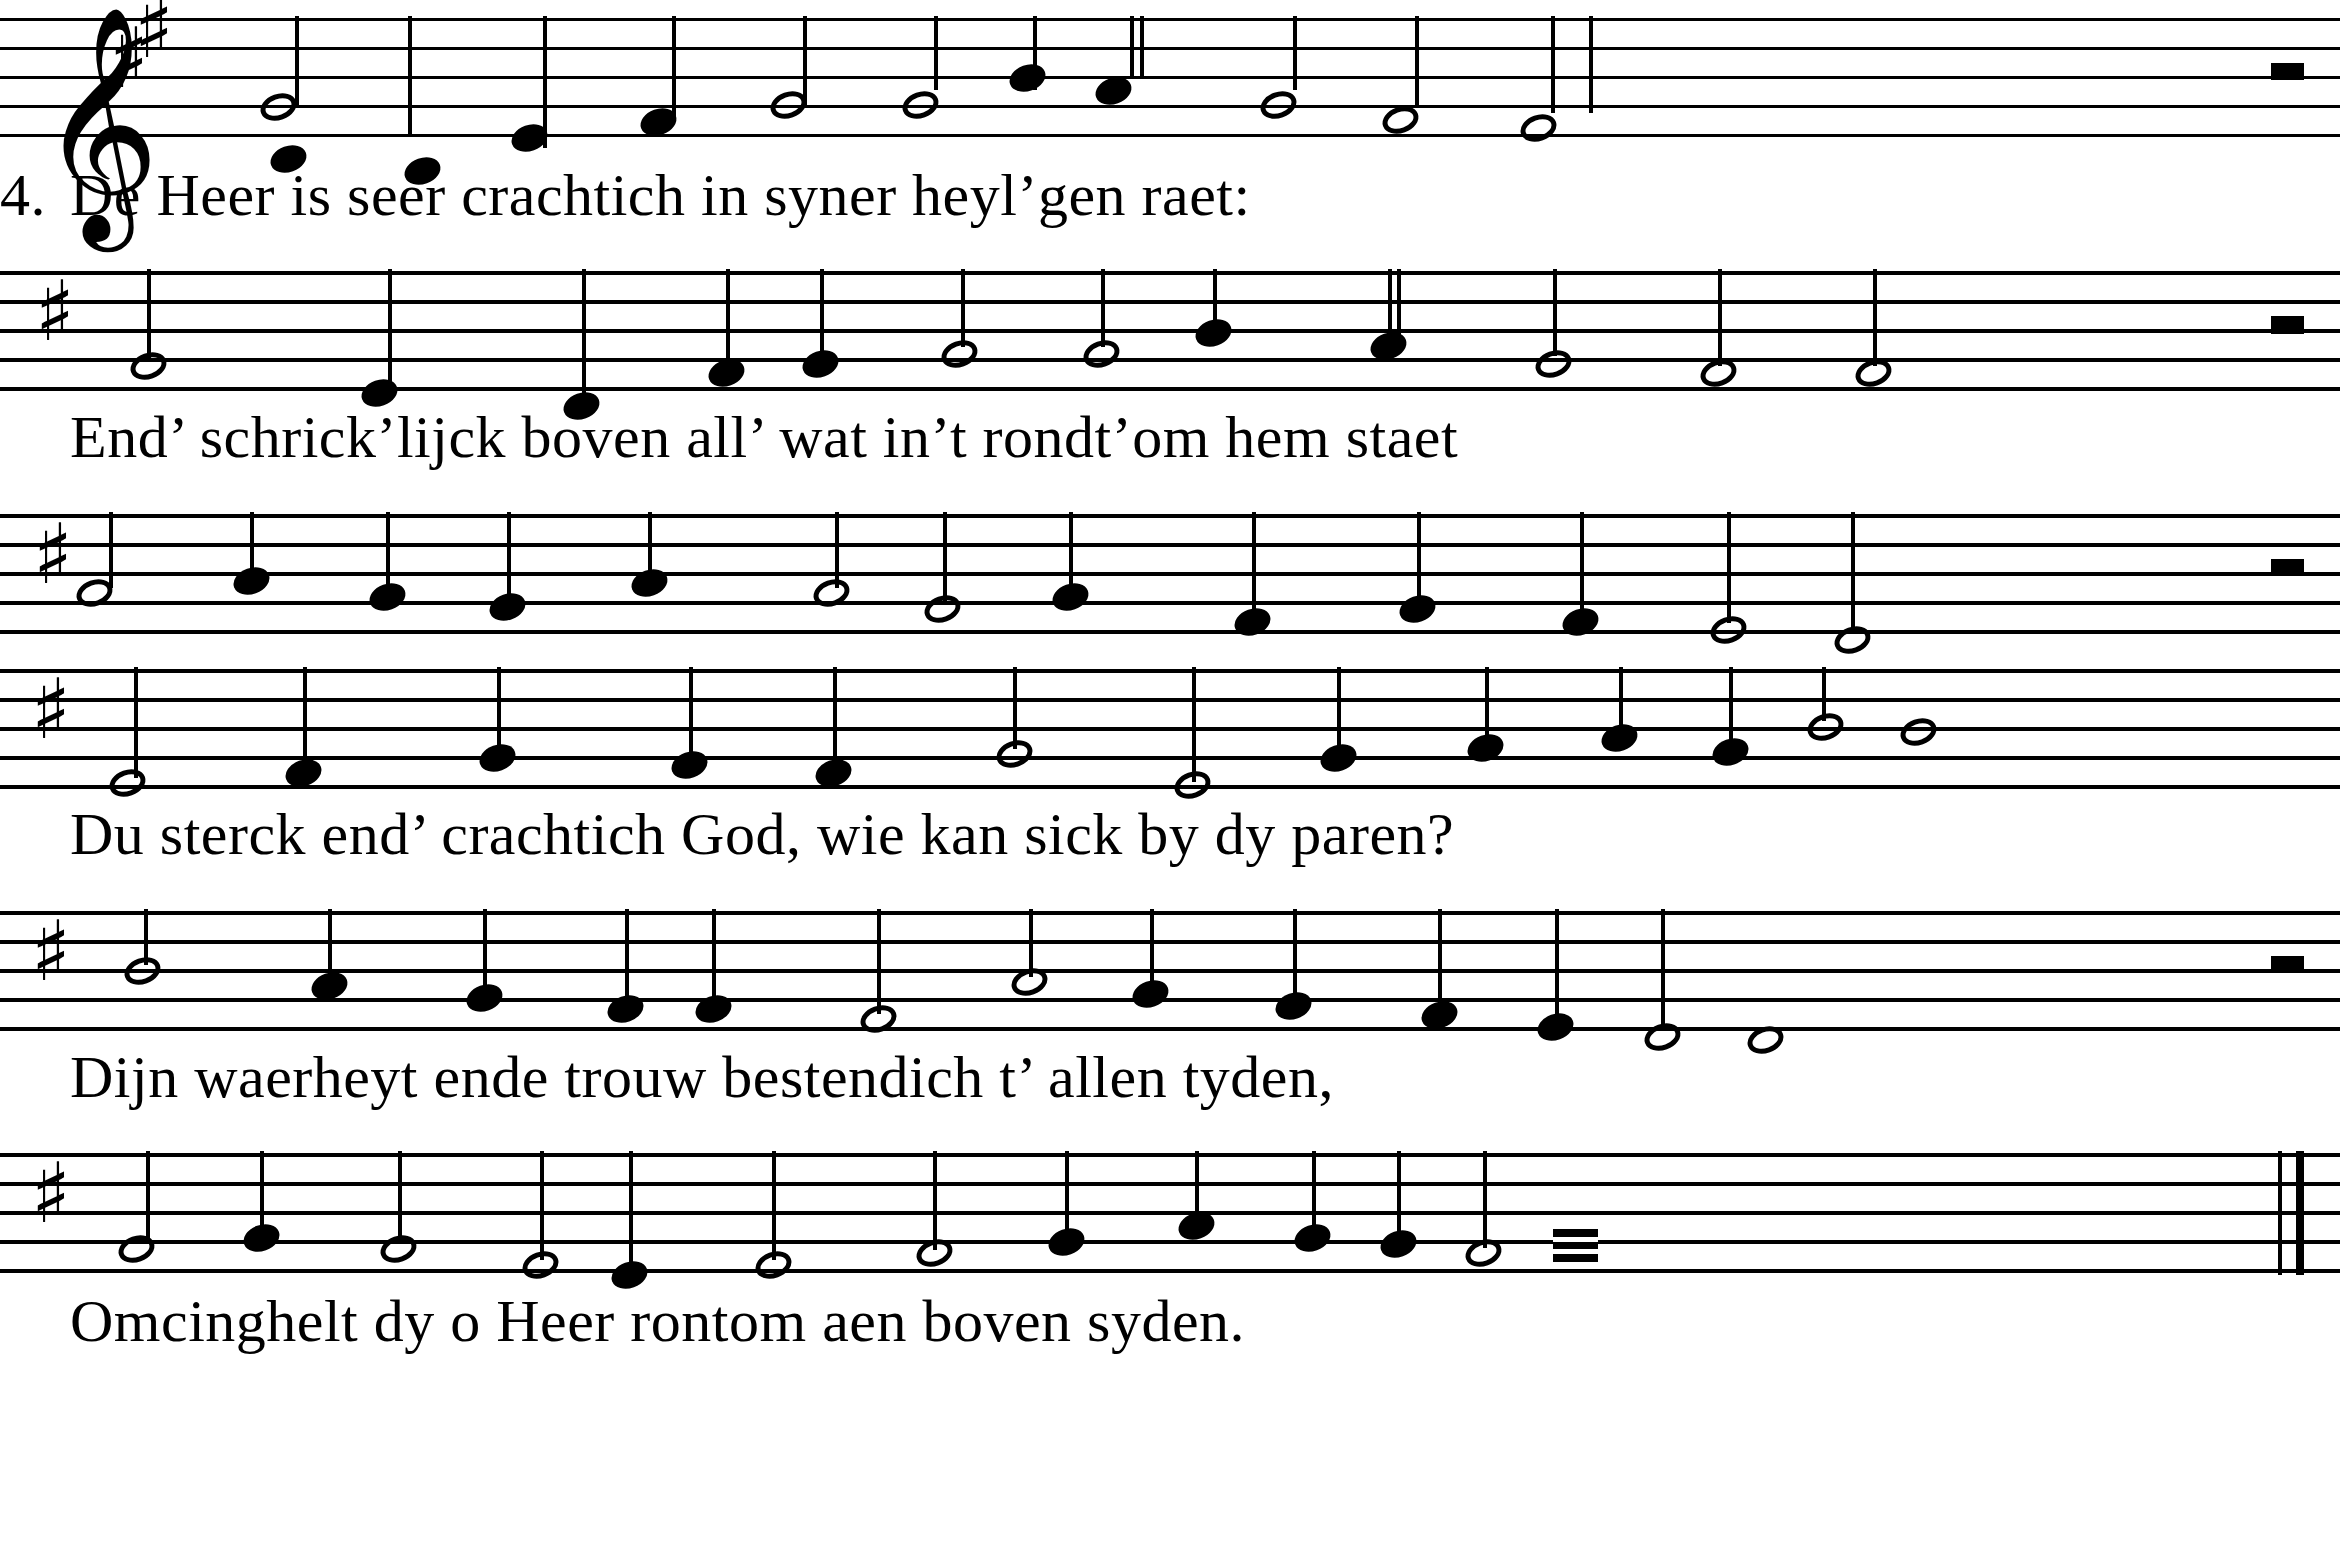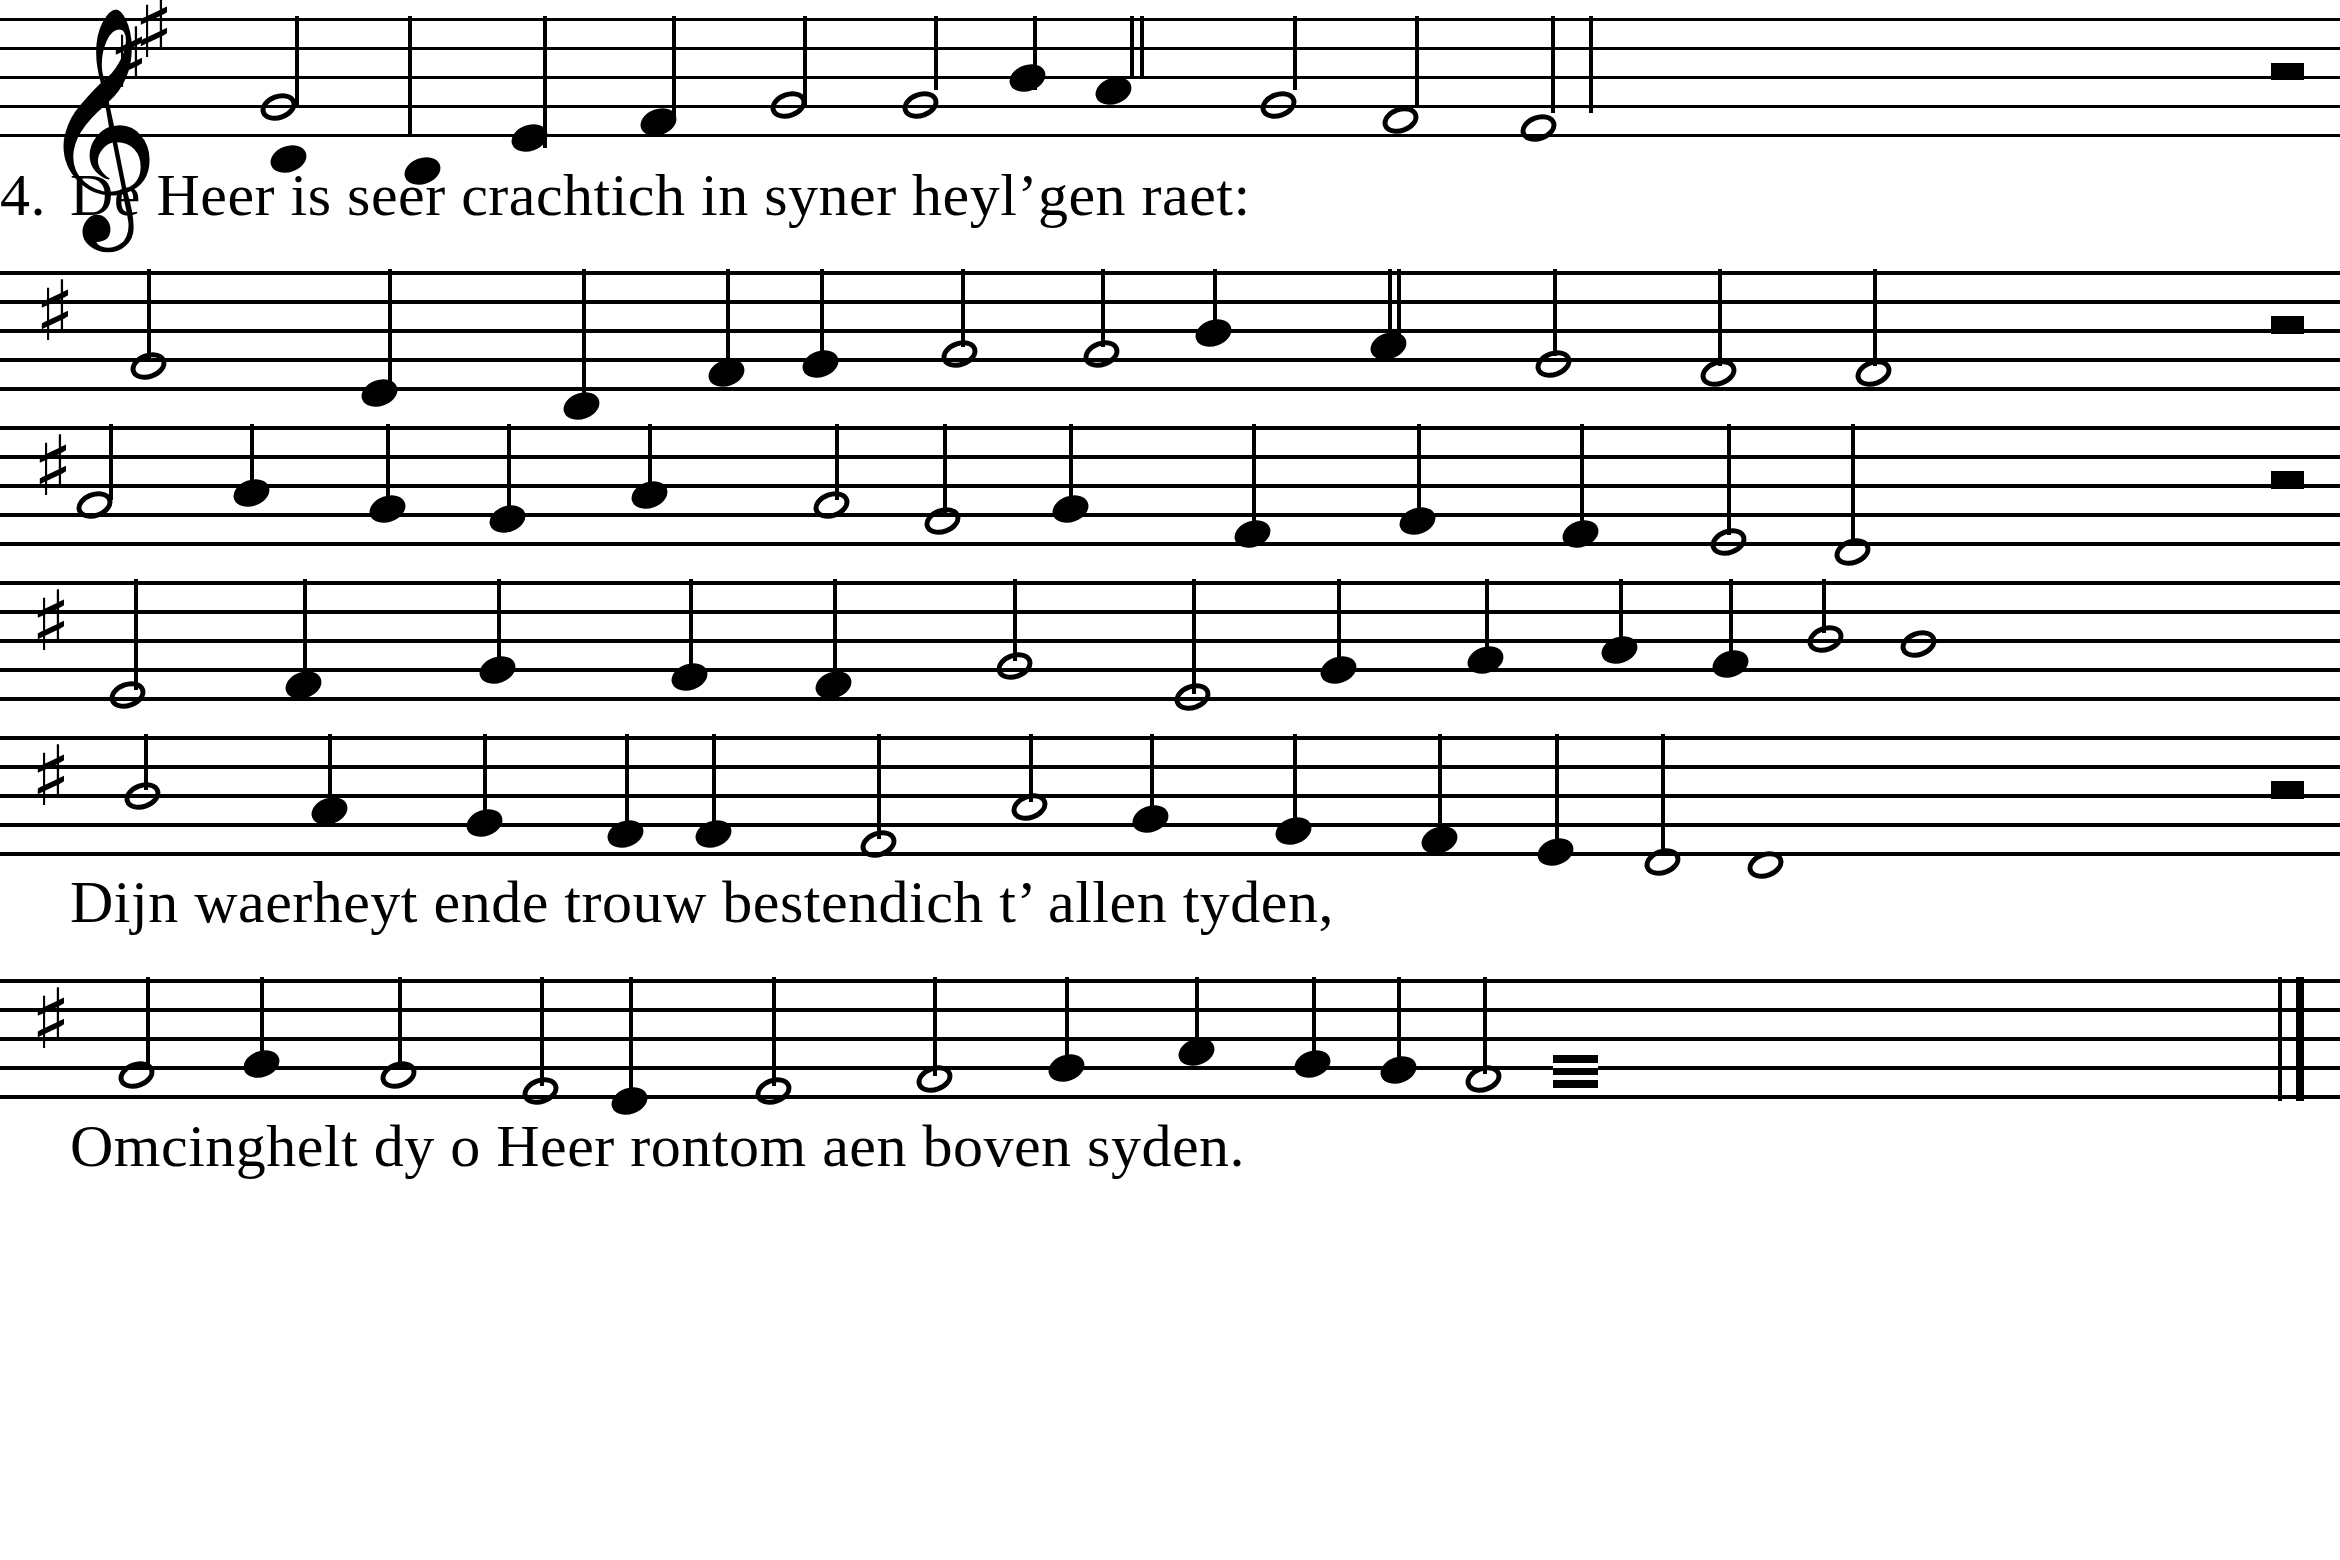--- a/index.html
+++ b/index.html
@@ -202,20 +202,23 @@
       <div class="note filled" style="left:1195px; top:49px;"></div>
       <div class="note filled" style="left:1370px; top:62px;"></div>
       <div class="note open" style="left:1535px; top:80px;"></div>
       <div class="note open" style="left:1700px; top:89px;"></div>
       <div class="note open" style="left:1855px; top:89px;"></div>
 
       <div class="endbar" style="left:2271px; top:45px;"></div>
     </div>
   </div>
 
+  <div class="lyric-row" style="margin-top:-9.7px;">
+    <span class="lyric" style="left:70px;">End’ schrick’lijck boven all’ wat in’t rondt’om hem staet</span>
+  </div>
 
   <div class="system" style="height:155px;">
     <div class="staff" style="top:13.6px;">
       <div class="line l0"></div>
       <div class="line l1"></div>
       <div class="line l2"></div>
       <div class="line l3"></div>
       <div class="line l4"></div>
 
       <span class="sharp" style="left:33px; top:41px;">♯</span>
@@ -285,20 +288,23 @@
       <div class="note open" style="left:1174px; top:103px;"></div>
       <div class="note filled" style="left:1320px; top:76px;"></div>
       <div class="note filled" style="left:1467px; top:66px;"></div>
       <div class="note filled" style="left:1601px; top:56px;"></div>
       <div class="note filled" style="left:1712px; top:70px;"></div>
       <div class="note open" style="left:1807px; top:45px;"></div>
       <div class="note open" style="left:1900px; top:50px;"></div>
     </div>
   </div>
 
+  <div class="lyric-row" style="margin-top:-9.7px;">
+    <span class="lyric" style="left:70px;">Du sterck end’ crachtich God, wie kan sick by dy paren?</span>
+  </div>
 
   <div class="system" style="height:155px;">
     <div class="staff" style="top:13.6px;">
       <div class="line l0"></div>
       <div class="line l1"></div>
       <div class="line l2"></div>
       <div class="line l3"></div>
       <div class="line l4"></div>
 
       <span class="sharp" style="left:31px; top:41px;">♯</span>

